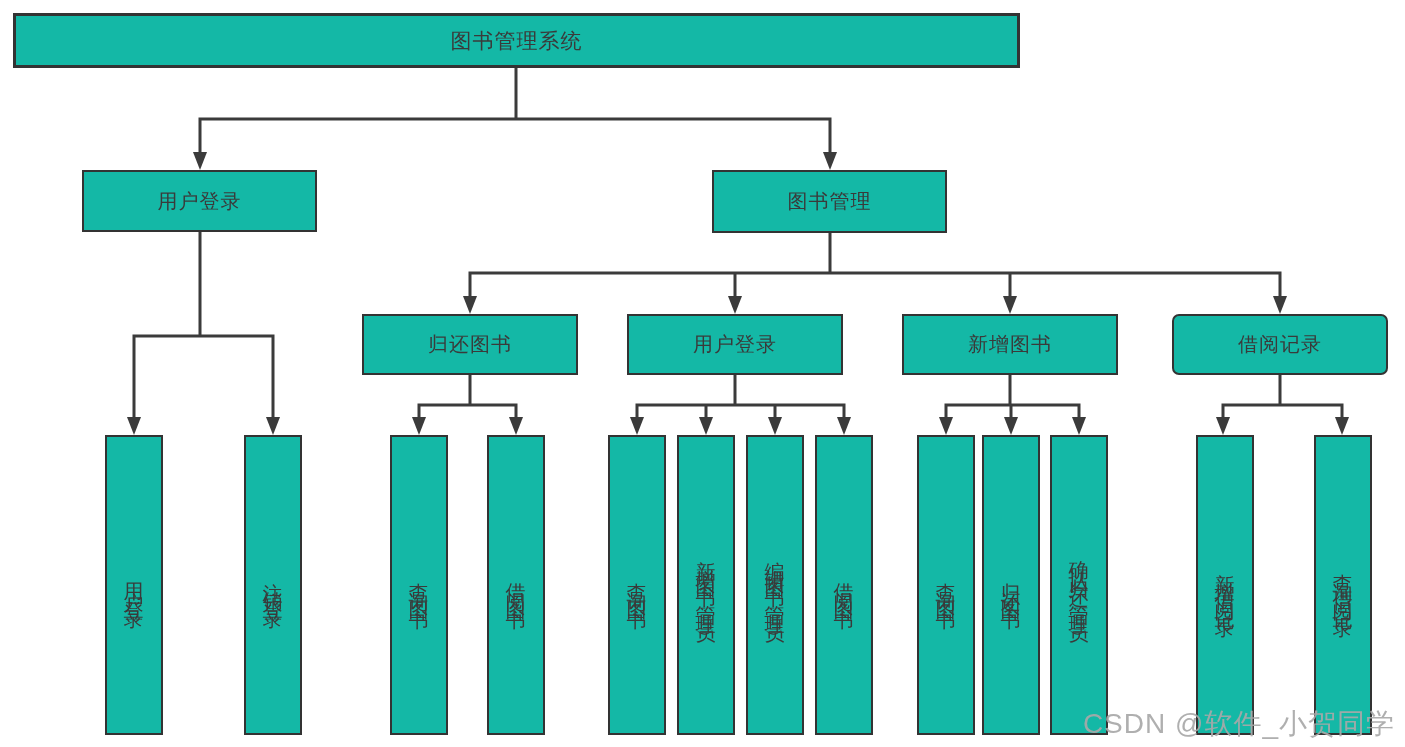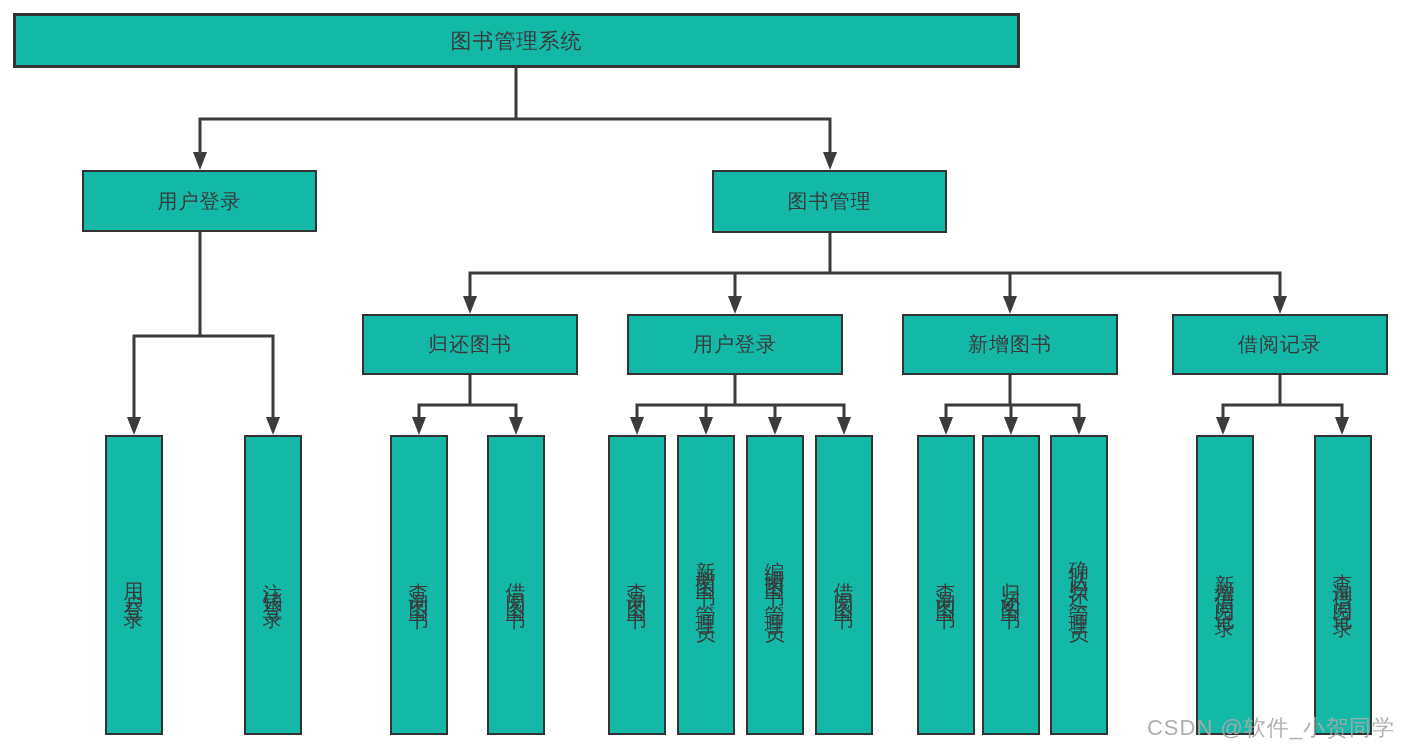--- a/index.html
+++ b/index.html
@@ -35,21 +35,21 @@
     text-orientation: mixed;
     letter-spacing: 9px;
     font-size: 20px;
     white-space: normal;
     line-height: 1;
   }
   .watermark {
     position: absolute;
     right: 10px;
     bottom: 4px;
-    font-size: 22px;
+    font-size: 28px;
     color: rgba(168,168,168,0.92);
     letter-spacing: 1px;
     pointer-events: none;
   }
 </style>
 </head>
 <body>
 
 <div class="canvas">
 
@@ -106,21 +106,21 @@
 
   <div class="box" style="left:362px; top:314px; width:216px; height:61px;">
     <span>归还图书</span>
   </div>
   <div class="box" style="left:627px; top:314px; width:216px; height:61px;">
     <span>用户登录</span>
   </div>
   <div class="box" style="left:902px; top:314px; width:216px; height:61px;">
     <span>新增图书</span>
   </div>
-  <div class="box" style="left:1172px; top:314px; width:216px; height:61px;">
+  <div class="box" style="left:1172px; top:314px; width:216px; height:61px;border-radius:7px;">
     <span>借阅记录</span>
   </div>
 
   <div class="box leaf" style="left:105px; top:435px; width:58px; height:300px;">
     <span>用户登录</span>
   </div>
   <div class="box leaf" style="left:244px; top:435px; width:58px; height:300px;">
     <span>注销登录</span>
   </div>
 

